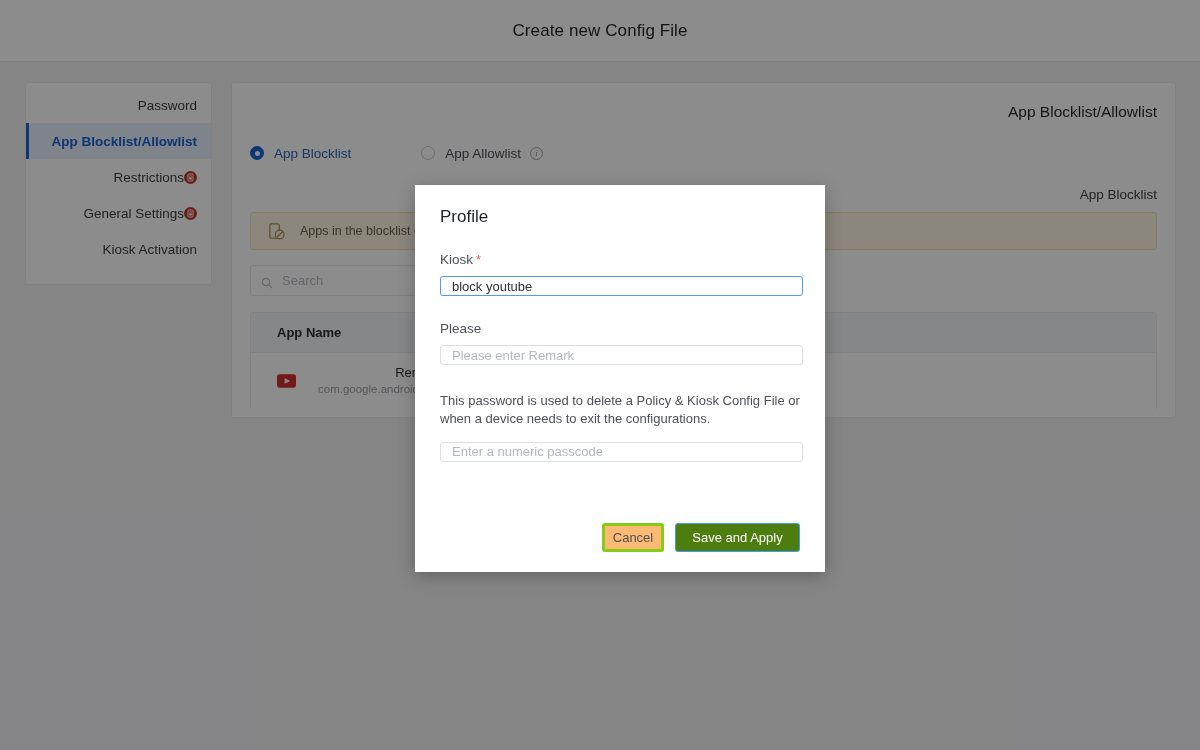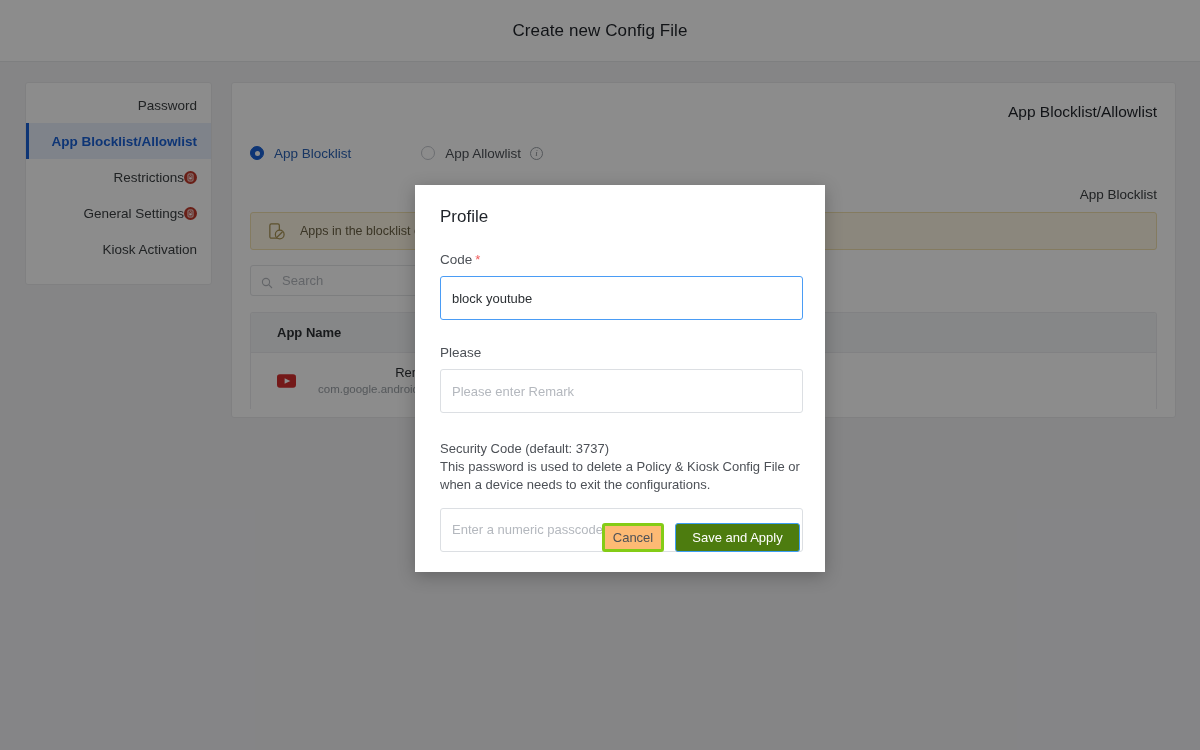--- a/index.html
+++ b/index.html
@@ -210,21 +210,21 @@
     font-size: 17px; font-weight: normal; color: #1f2329;
   }
   .field-label {
     margin-top: 25px;
     font-size: 13.5px; color: #4d5157;
   }
   .req { color: #f05b5b; margin-left: 3px; font-size: 13px; }
 
   .tinput {
     margin-top: 9px;
-    width: 363px; height: 44px;
+    width: 363px; height: 20px;
     border: 1px solid #dcdfe3;
     border-radius: 3px;
     background: #fff;
     display: flex; align-items: center;
     padding: 0 11px;
     font-size: 13px;
     cursor: text;
   }
   .tinput.focused { border-color: #4a9cf5; }
   .tinput .val { color: #2c3034; }
@@ -382,33 +382,32 @@
   </div>
 </div>
 
 <div class="overlay"></div>
 
 <div class="modal">
 
   <h3>Profile</h3>
 
   <div class="field-label">
-    <span>Code</span><span class="req">*</span>
+    <span>Kiosk</span><span class="req">*</span>
   </div>
   <div class="tinput focused">
     <span class="val">block youtube</span>
   </div>
 
   <div class="field-label">Please</div>
   <div class="tinput">
     <span class="ph">Please enter Remark</span>
   </div>
 
   <div class="sec-block">
-    <div class="l1">Security Code (default: 3737)</div>
     <div class="l2">This password is used to delete a Policy &amp; Kiosk Config File or</div>
     <div class="l3">when a device needs to exit the configurations.</div>
   </div>
   <div class="tinput" style="margin-top:14px;">
     <span class="ph">Enter a numeric passcode</span>
   </div>
 
   <div class="btn-row">
     <div class="btn btn-cancel">Cancel</div>
     <div class="btn btn-primary">Save and Apply</div>

